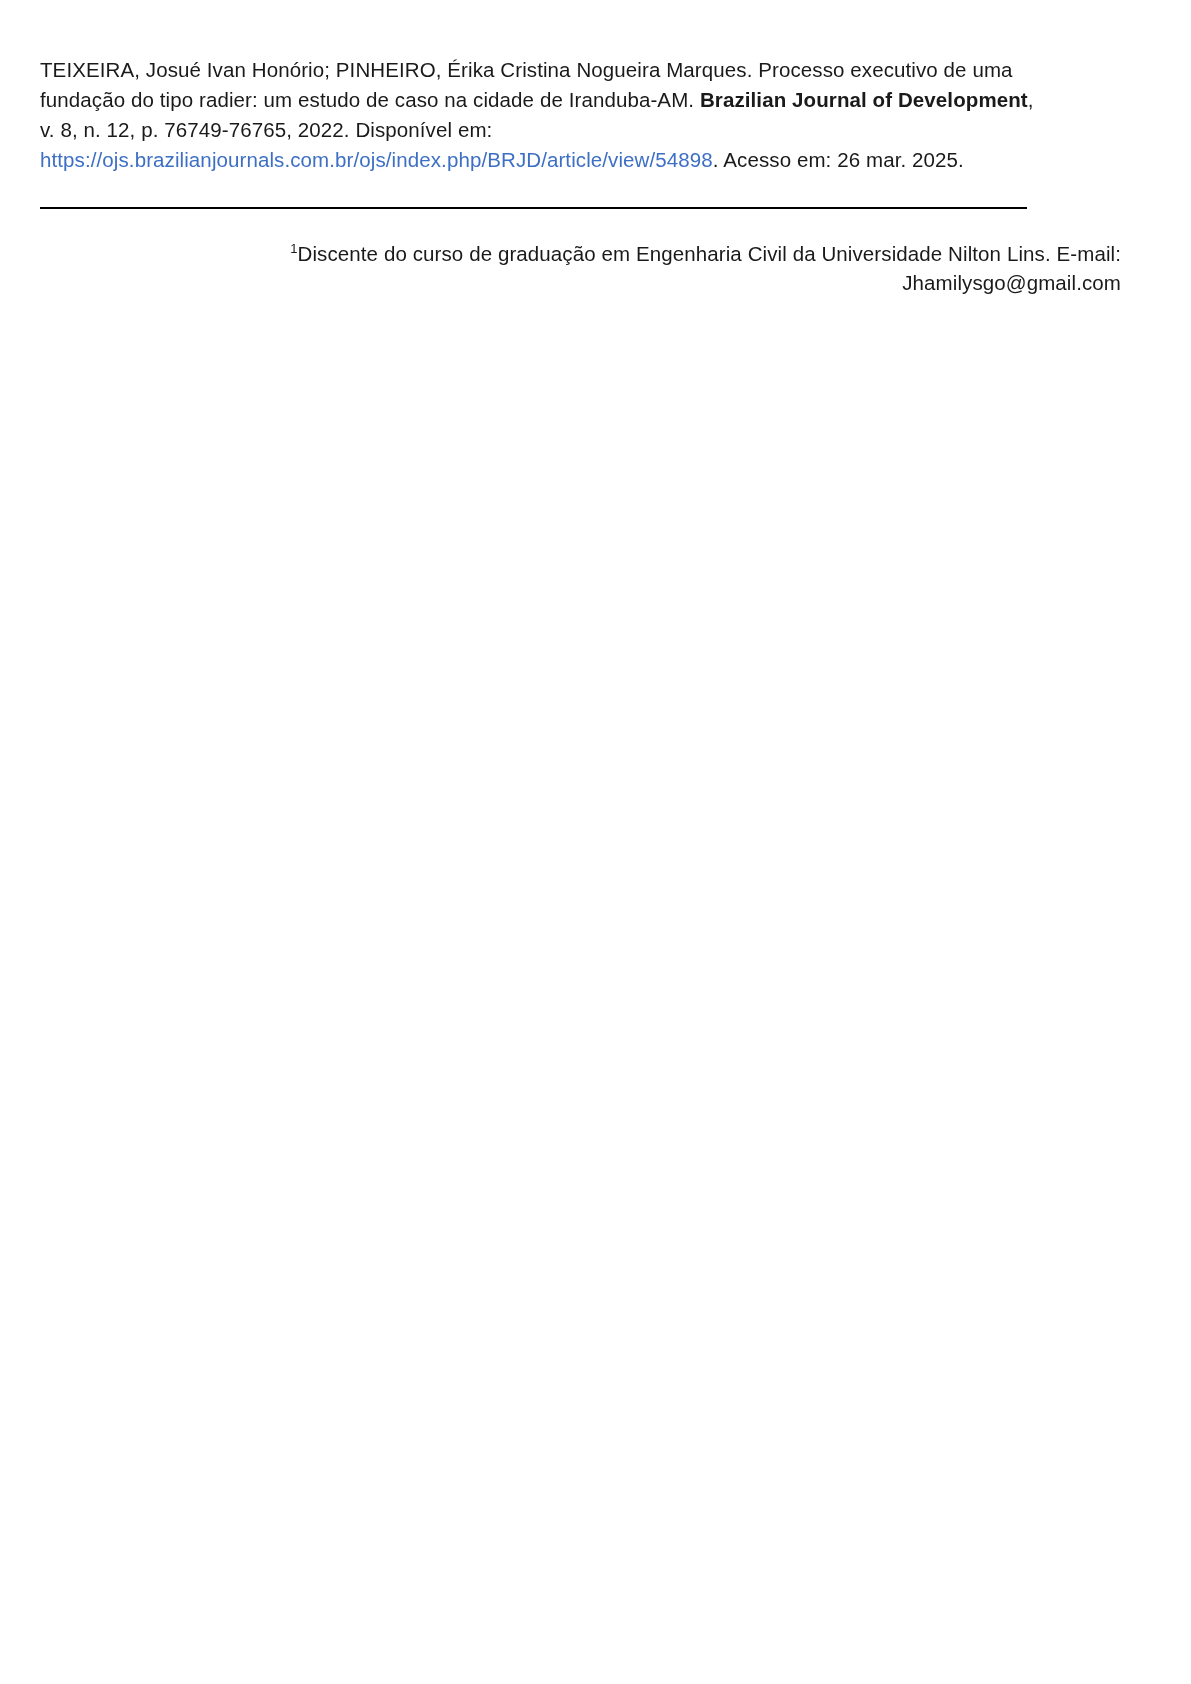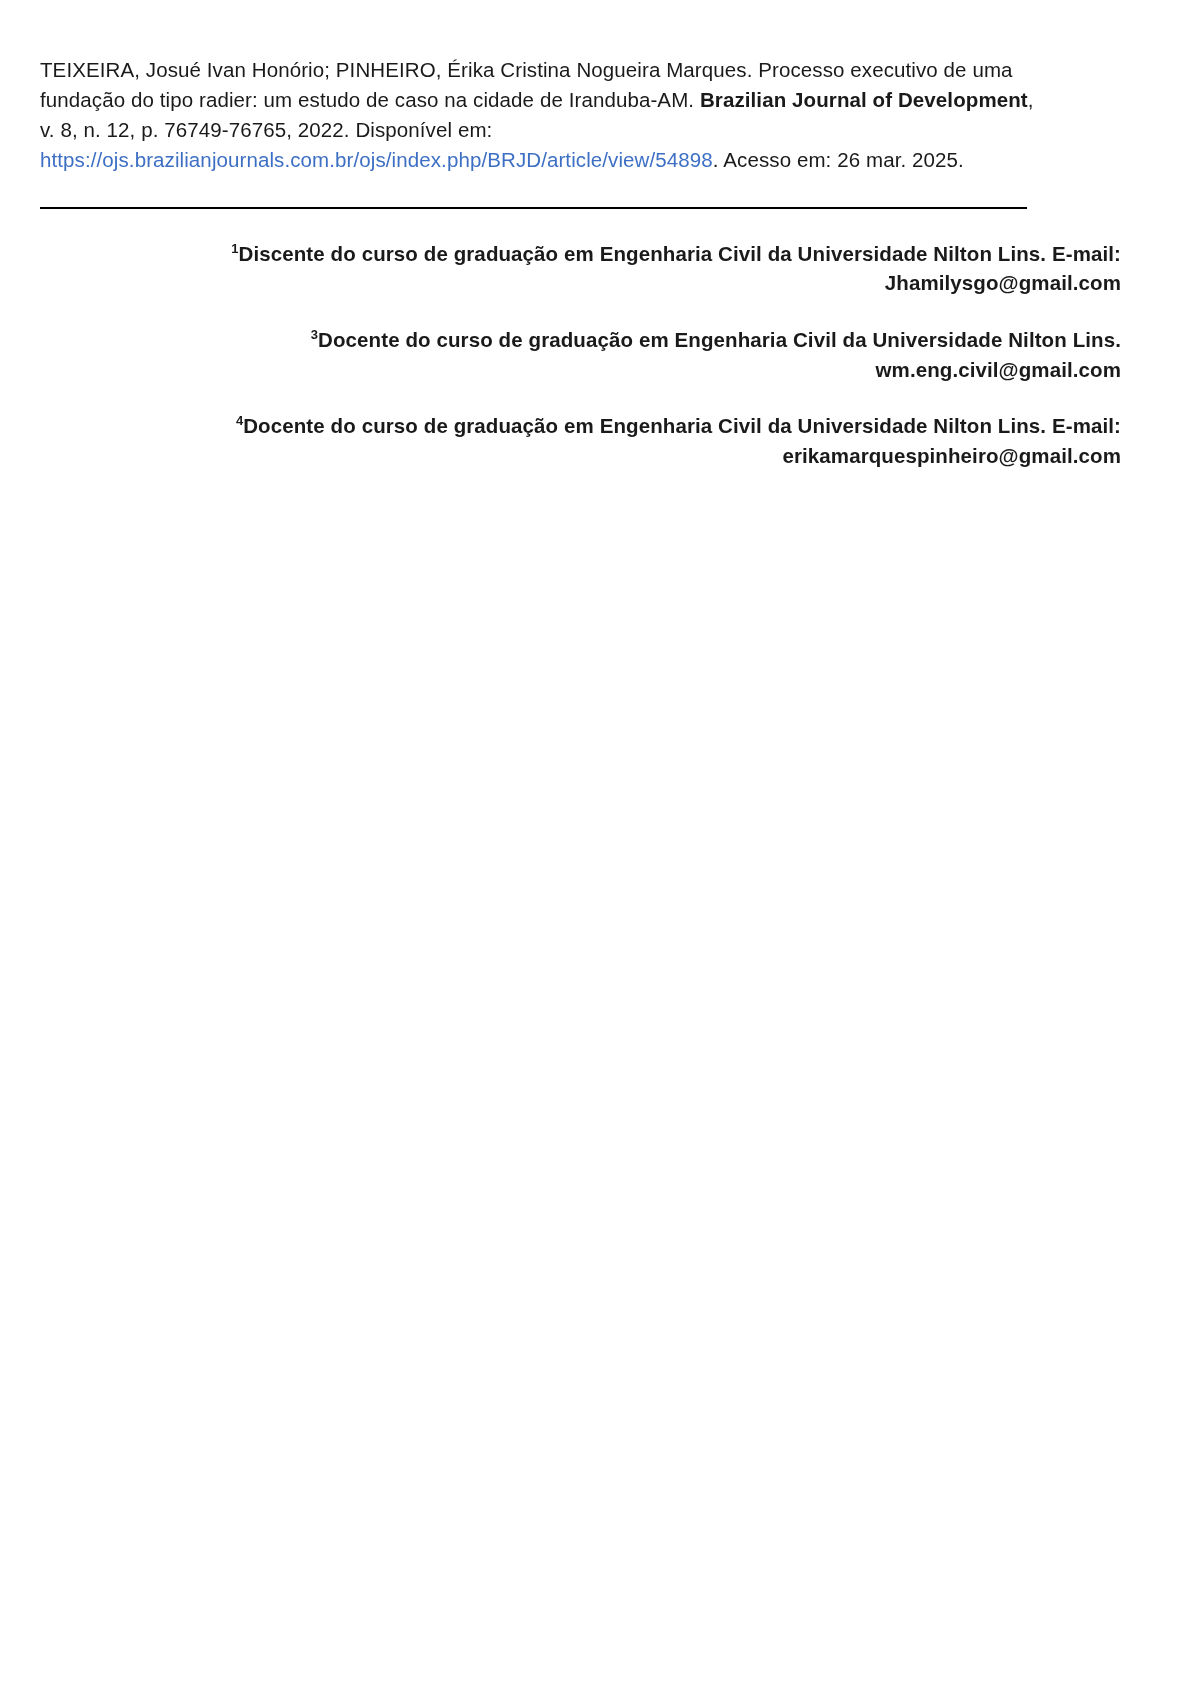--- a/index.html
+++ b/index.html
@@ -46,21 +46,20 @@
     margin: 31px 0 0 0;
     border: none;
     border-top: 2.5px solid #000000;
     width: 987px;
   }
 
   
   .footnotes {
     margin-top: 30px;
     padding: 0 0 0 60px;
-    font-weight: bold;
   }
   .footnote {
     font-size: 20.5px;
     line-height: 1.45;
     text-align: right;
     margin: 0 0 27px 0;
     letter-spacing: 0.1px;
   }
   .footnote:last-child {
     margin-bottom: 0;
@@ -82,23 +81,17 @@
 
   <hr class="separator">
 
   <div class="footnotes">
 
     <p class="footnote">
       <sup>1</sup><span>Discente do curso de graduação em Engenharia Civil da Universidade Nilton Lins. E-mail: Jhamilysgo@gmail.com</span>
     </p>
 
 
-    <p class="footnote">
-      <sup>3</sup><span>Docente do curso de graduação em Engenharia Civil da Universidade Nilton Lins. wm.eng.civil@gmail.com</span>
-    </p>
 
-    <p class="footnote">
-      <sup>4</sup><span>Docente do curso de graduação em Engenharia Civil da Universidade Nilton Lins. E-mail: erikamarquespinheiro@gmail.com</span>
-    </p>
 
   </div>
 
 </div>
 
 </body></html>

